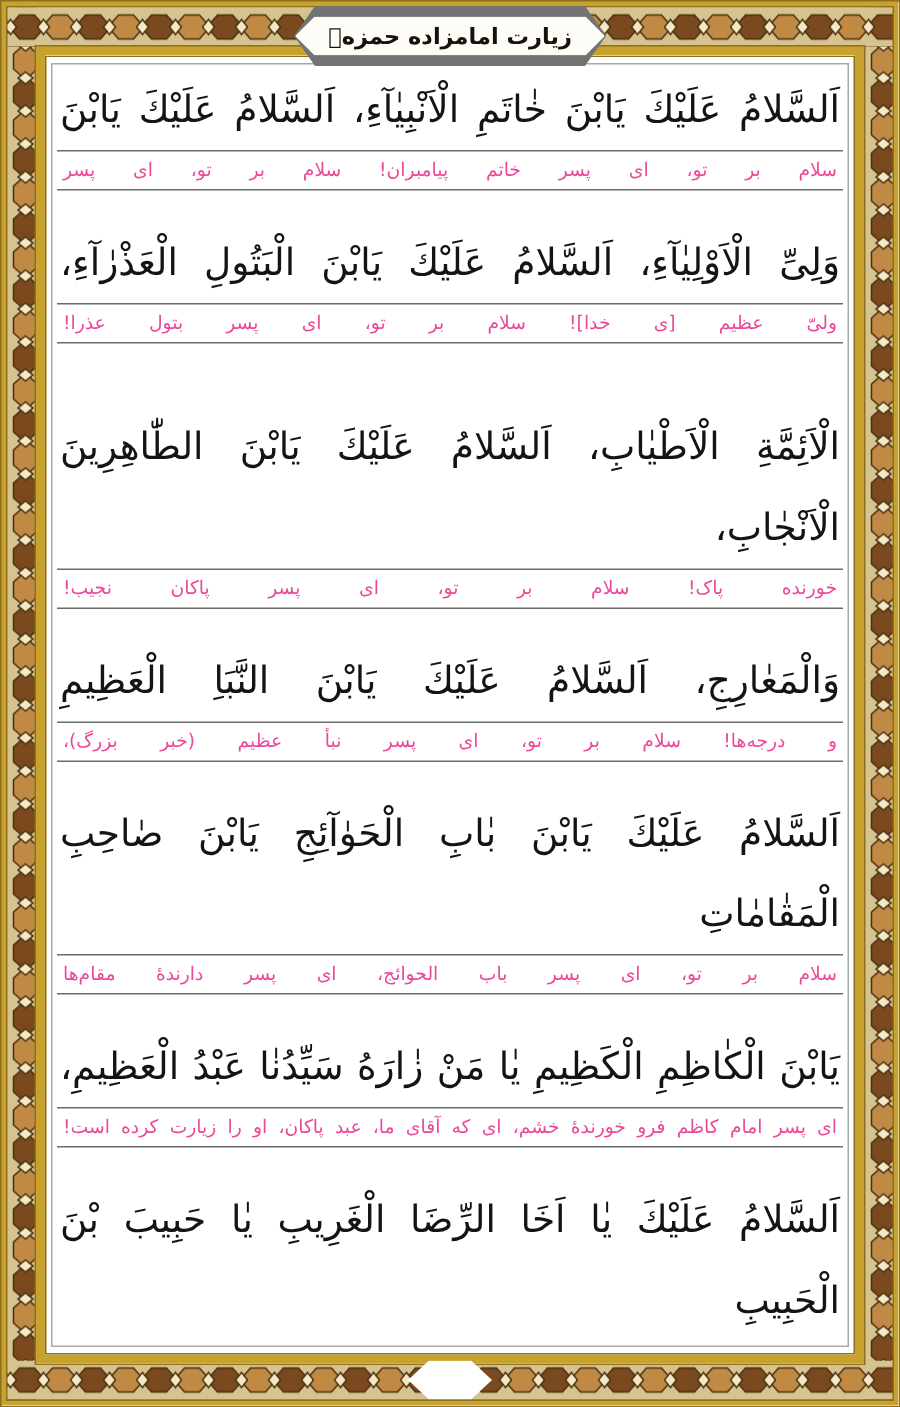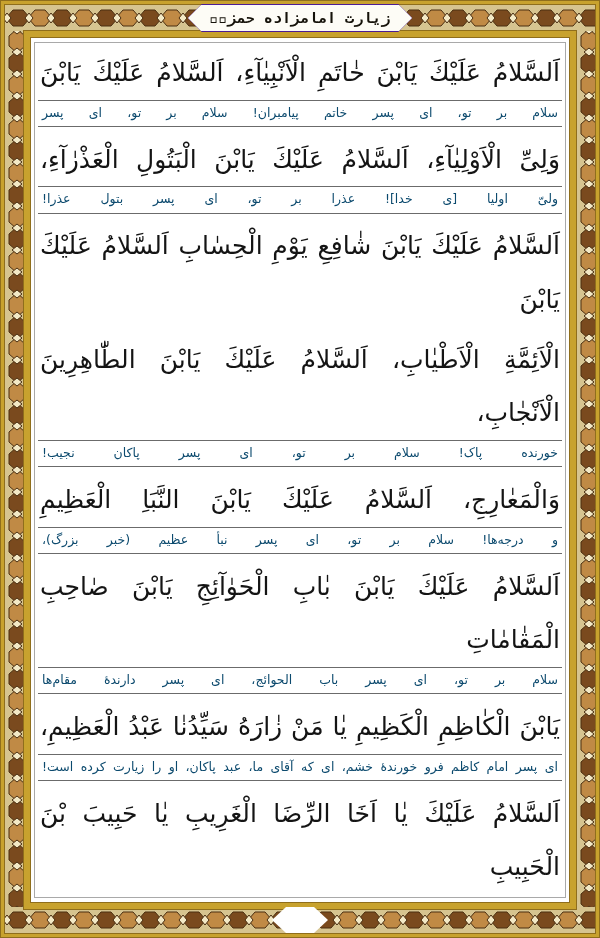--- a/index.html
+++ b/index.html
@@ -28,24 +28,24 @@
     box-shadow:inset 0 0 0 1px var(--gold-dark), 0 0 0 1px var(--gold-dark);
     pointer-events:none;
   }
   .content-box{
     position:absolute;top:42px;left:34px;right:34px;bottom:40px;
     border:1px solid #a9a9a9;background:#ffffff;
   }
   
   .cartouche-outer{
     position:absolute;top:4px;left:50%;transform:translateX(-50%);
-    height:28px;min-width:208px;
-    background:#4c1d95;
+    height:40px;min-width:208px;
+    background:#737373;
     clip-path:polygon(0 50%, 14px 0, calc(100% - 14px) 0, 100% 50%, calc(100% - 14px) 100%, 14px 100%);
-    display:flex;align-items:center;justify-content:center;font-family:Liberation Mono, monospace;
+    display:flex;align-items:center;justify-content:center;
   }
   .cartouche-inner{
     height:26px;min-width:204px;
     background:#fdfcf6;
     clip-path:polygon(0 50%, 13px 0, calc(100% - 13px) 0, 100% 50%, calc(100% - 13px) 100%, 13px 100%);
     display:flex;align-items:center;justify-content:center;
     padding:0 22px;box-sizing:border-box;
   }
   .page-title{
     font-size:15px;font-weight:bold;color:#15120a;
@@ -69,21 +69,21 @@
     text-align:justify;text-align-last:justify;
     padding:0 2px;
     white-space:normal;
     overflow:visible;
   }
   .persian-row{
     border-top:1px solid var(--rule);
     border-bottom:1px solid var(--rule);
     padding:3px 4px 4px 4px;
     direction:rtl;
-    font-size:12.5px;color:#0c4a6e;
+    font-size:12.5px;color:#ec4899;
     line-height:1.45;
     text-align:justify;text-align-last:justify;
   }
 </style>
 </head>
 <body>
 
 <div class="page">
 
   <svg width="0" height="0" style="position:absolute" aria-hidden="true">
@@ -133,24 +133,23 @@
 
   <div class="bottom-ornament"></div>
 
   <div class="text-area">
     <div class="block">
       <div class="arabic-line">اَلسَّلامُ عَلَيْكَ يَابْنَ خٰاتَمِ الْاَنْبِيٰآءِ، اَلسَّلامُ عَلَيْكَ يَابْنَ</div>
       <div class="persian-row">سلام بر تو، ای پسر خاتم پیامبران! سلام بر تو، ای پسر</div>
     </div>
     <div class="block">
       <div class="arabic-line">وَلِىِّ الْاَوْلِيٰآءِ، اَلسَّلامُ عَلَيْكَ يَابْنَ الْبَتُولِ الْعَذْرٰآءِ،</div>
-      <div class="persian-row">ولیّ اولیا [ی خدا]! عذرا بر تو، ای پسر بتول عذرا!</div>
+      <div class="persian-row">ولیّ عظیم [ی خدا]! سلام بر تو، ای پسر بتول عذرا!</div>
     </div>
     <div class="block">
-      <div class="arabic-line">اَلسَّلامُ عَلَيْكَ يَابْنَ شٰافِعِ يَوْمِ الْحِسٰابِ اَلسَّلامُ عَلَيْكَ يَابْنَ</div>
     </div>
     <div class="block">
       <div class="arabic-line">الْاَئِمَّةِ الْاَطْيٰابِ، اَلسَّلامُ عَلَيْكَ يَابْنَ الطّٰاهِرِينَ الْاَنْجٰابِ،</div>
       <div class="persian-row">خورنده پاک! سلام بر تو، ای پسر پاکان نجیب!</div>
     </div>
     <div class="block">
       <div class="arabic-line">وَالْمَعٰارِجِ، اَلسَّلامُ عَلَيْكَ يَابْنَ النَّبَاِ الْعَظِيمِ</div>
       <div class="persian-row">و درجه‌ها! سلام بر تو، ای پسر نبأ عظیم (خبر بزرگ)،</div>
     </div>
     <div class="block">

